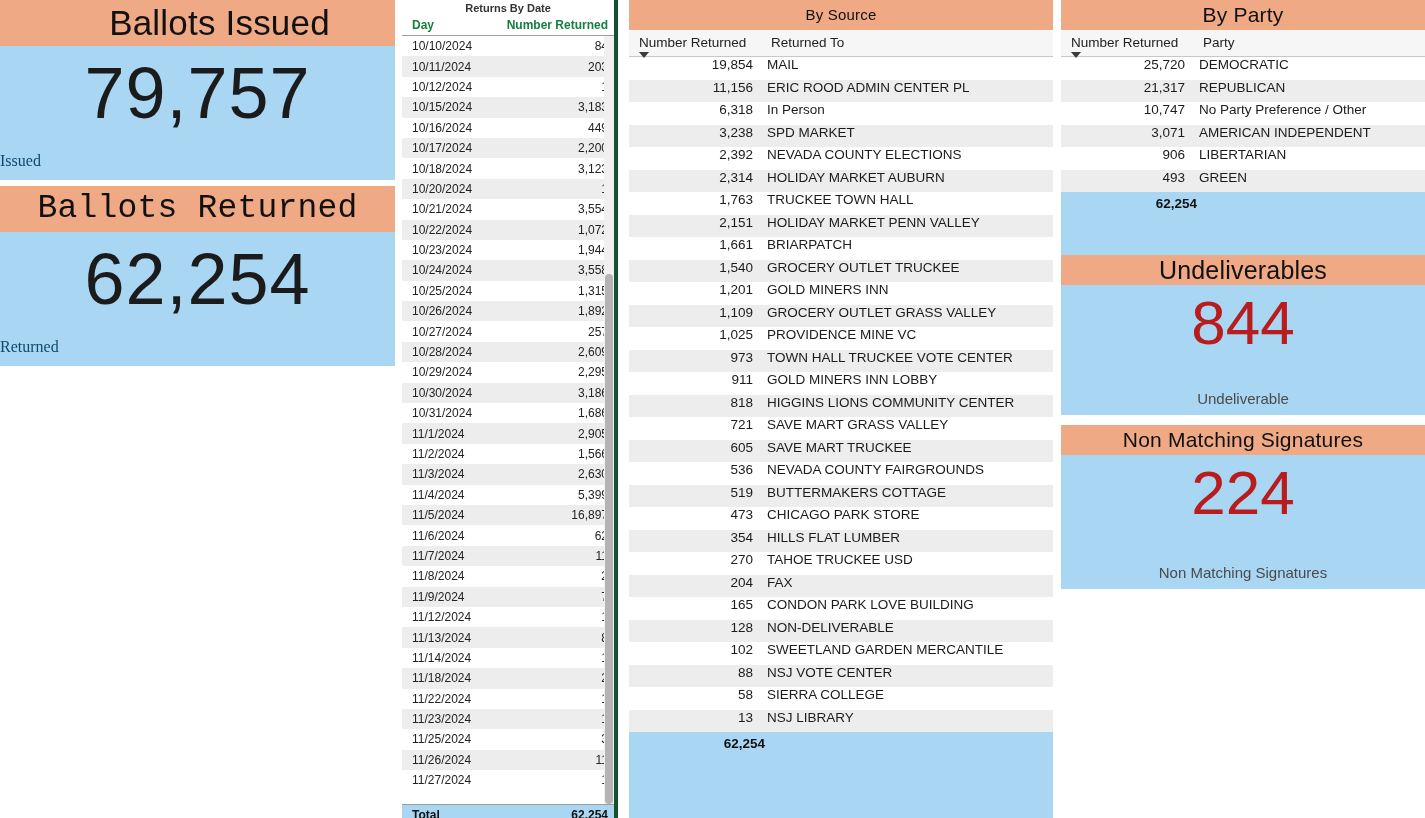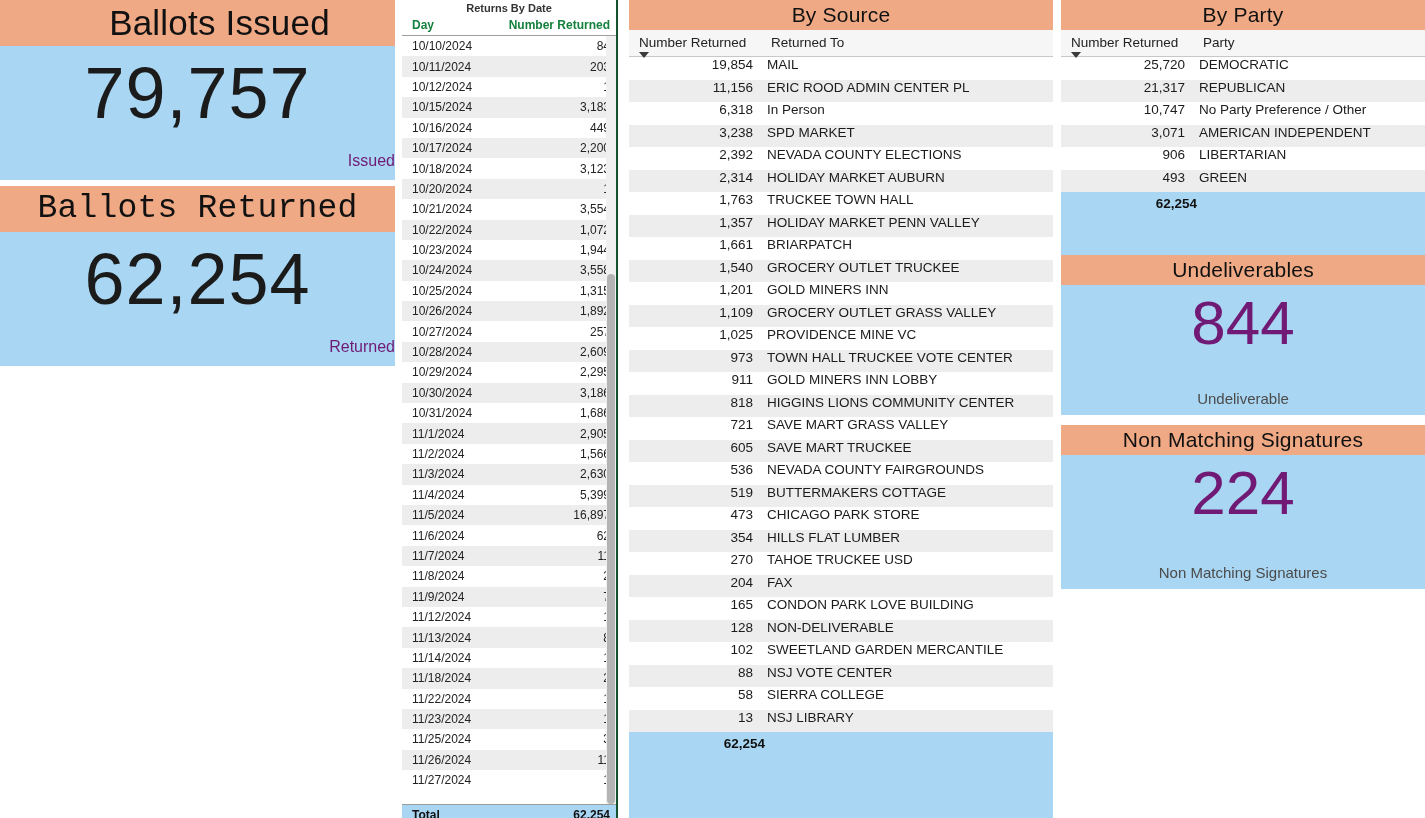--- a/index.html
+++ b/index.html
@@ -37,30 +37,31 @@
   .bignum {
     position: absolute; left: 0; right: 0; top: 6px;
     text-align: center;
     font-size: 72px;
     color: #1b1b1b;
     font-weight: 400;
     letter-spacing: 1px;
   }
   .bigsub {
     position: absolute; left: 0; right: 0; bottom: 10px;
-    text-align: right;
+    text-align: left;
     font-size: 16px;
-    color: #701a75;
+    color: #0c4a6e;
+    font-family: Liberation Serif, serif;
   }
 
   
   #returns-by-date {
     left: 402px; top: 0; width: 216px; height: 818px;
     background: #ffffff;
-    border-right: 2px solid #14532d;
+    border-right: 4px solid #14532d;
   }
   #returns-by-date .rbd-title {
     height: 16px; line-height: 16px;
     text-align: center;
     font-size: 11px; font-weight: bold;
     color: #333;
   }
   #returns-by-date .rbd-head {
     display: flex; justify-content: space-between;
     font-size: 12px; font-weight: bold; color: #15803d;
@@ -92,21 +93,21 @@
     position: absolute; right: 0; top: 0; width: 10px; height: 100%;
     background: #f0f0f0;
   }
   .scrollbar .thumb {
     position: absolute; left: 1px; width: 8px;
     background: #b4b4b4; border-radius: 4px;
   }
 
   
   #by-source { left: 629px; top: 0; width: 424px; height: 818px; background: #a9d6f2; }
-  #by-source .hdr { height: 30px; line-height: 30px; font-size: 21px; }
+  #by-source .hdr { height: 30px; line-height: 30px; font-size: 15px; }
   .tbl-head {
     display: flex;
     background: #f6f6f6;
     font-size: 13.5px; color: #222;
     border-bottom: 1px solid #c8c8c8;
     padding: 5px 4px 6px 4px;
     align-items: flex-start;
   }
   .tbl-head .c-num { width: 130px; text-align: left; position: relative; padding-left: 6px;}
   .tbl-head .c-num .sortcaret {
@@ -134,28 +135,28 @@
 
   
   #by-party { left: 1061px; top: 0; width: 364px; height: 316px; background: #a9d6f2; }
   #by-party .hdr { height: 30px; line-height: 30px; font-size: 21px; }
   .party-row .c-num { width: 130px; text-align: right; padding-right: 6px; }
   .party-row .c-txt { padding-left: 8px; }
   #by-party .tbl-head .c-num { width: 130px; }
 
   
   #card-undeliverable { left: 1061px; top: 255px; width: 364px; height: 160px; }
-  #card-undeliverable .hdr { height: 30px; line-height: 30px; font-size: 21px; }
+  #card-undeliverable .hdr { height: 30px; line-height: 30px; font-size: 25px; }
   #card-undeliverable .body-blue { height: 130px; position: relative; }
   #card-nonmatching { left: 1061px; top: 425px; width: 364px; height: 164px; }
   #card-nonmatching .hdr { height: 30px; line-height: 30px; font-size: 21px; }
   #card-nonmatching .body-blue { height: 134px; position: relative; }
   .midnum {
     position: absolute; left: 0; right: 0; top: 2px;
-    text-align: center; font-size: 62px; color: #701a75;
+    text-align: center; font-size: 62px; color: #b91c1c;
   }
   .midsub {
     position: absolute; left: 0; right: 0; bottom: 8px;
     text-align: center; font-size: 15px; color: #4b4b4b;
   }
 </style>
 </head>
 <body>
 
 <div class="page">
@@ -374,21 +375,21 @@
         </div>
         <div class="src-row alt">
           <span class="c-num">2,314</span>
           <span class="c-txt">HOLIDAY MARKET AUBURN</span>
         </div>
         <div class="src-row">
           <span class="c-num">1,763</span>
           <span class="c-txt">TRUCKEE TOWN HALL</span>
         </div>
         <div class="src-row alt">
-          <span class="c-num">1,357</span>
+          <span class="c-num">2,151</span>
           <span class="c-txt">HOLIDAY MARKET PENN VALLEY</span>
         </div>
         <div class="src-row">
           <span class="c-num">1,661</span>
           <span class="c-txt">BRIARPATCH</span>
         </div>
         <div class="src-row alt">
           <span class="c-num">1,540</span>
           <span class="c-txt">GROCERY OUTLET TRUCKEE</span>
         </div>

